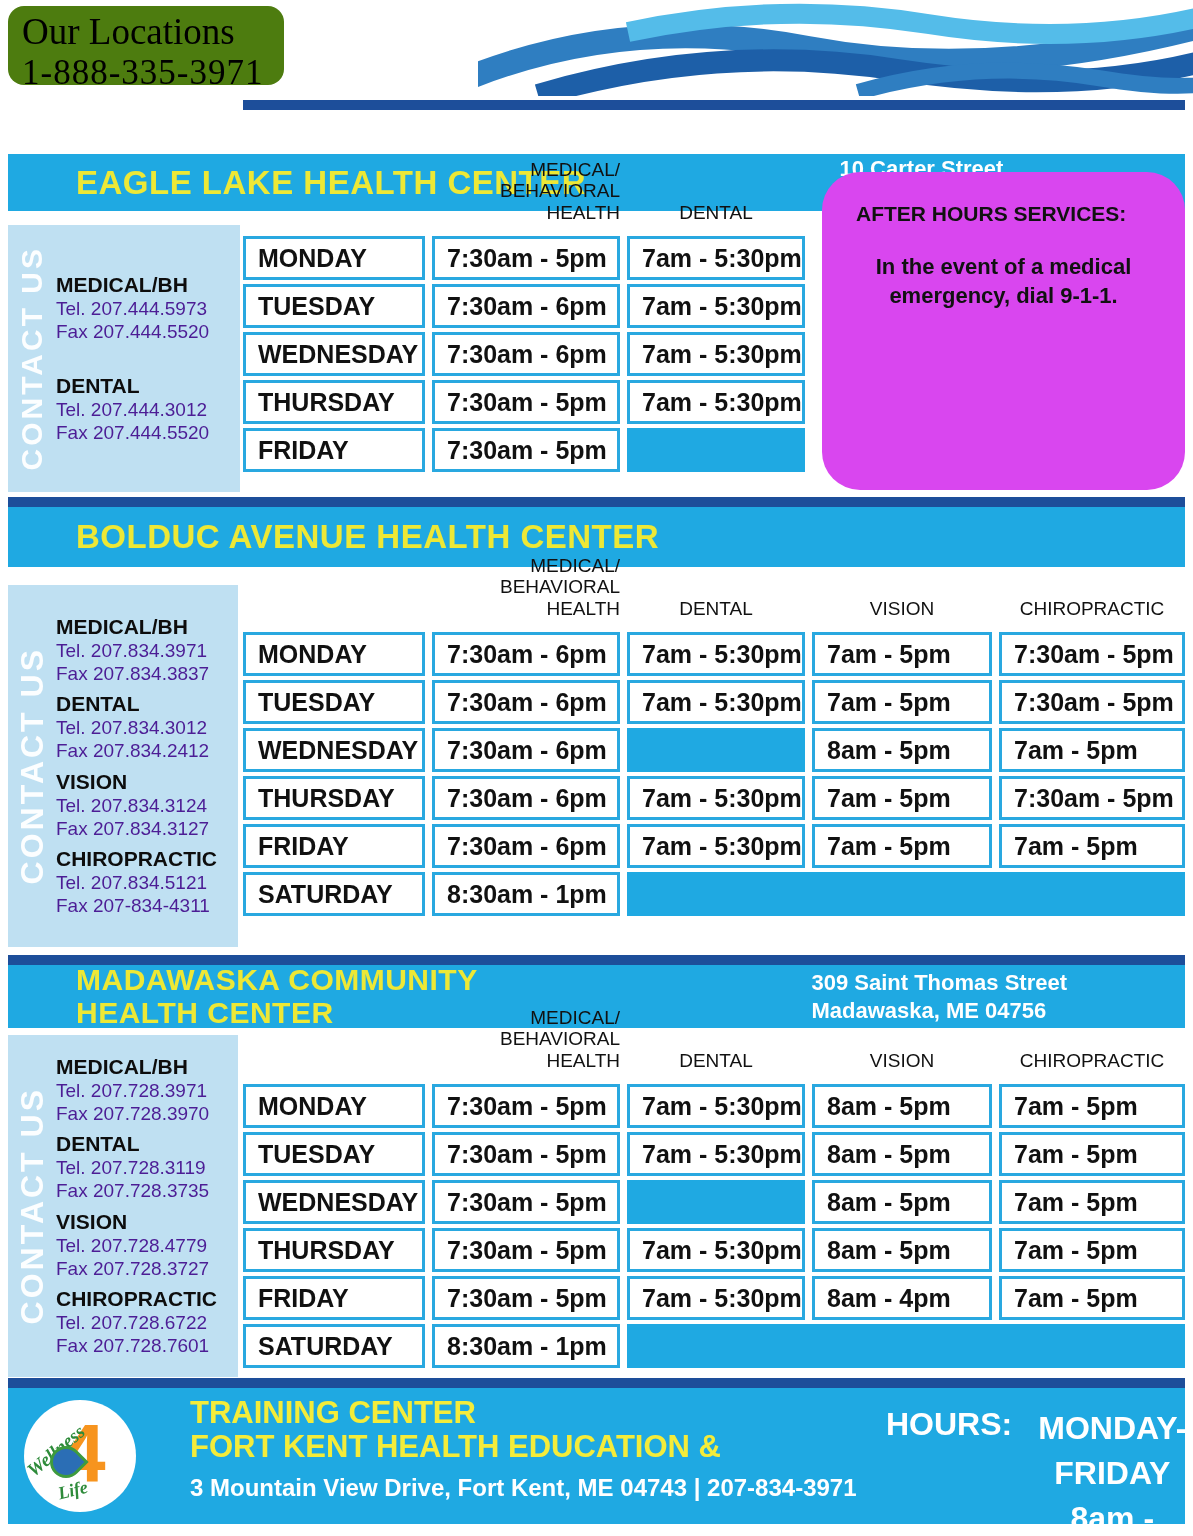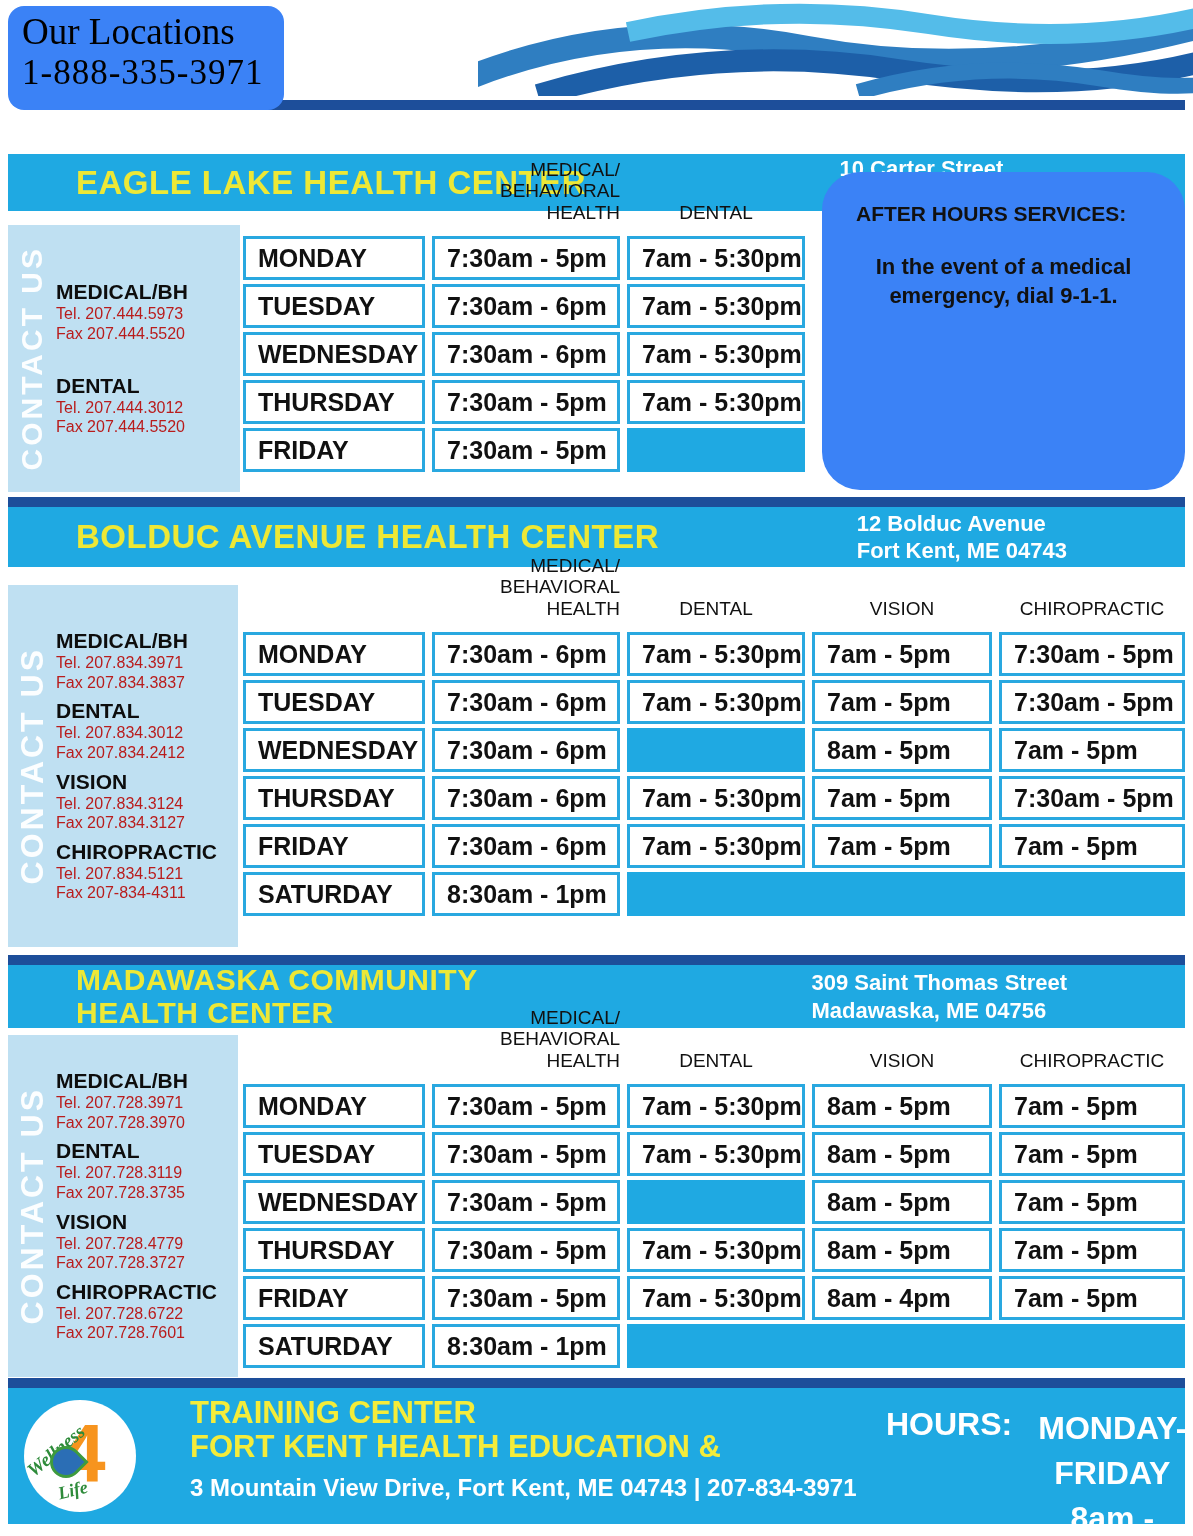--- a/index.html
+++ b/index.html
@@ -1,20 +1,20 @@
 <!DOCTYPE html>
 <html><head>
 <meta charset="utf-8">
 <style>
   html,body{margin:0;padding:0;background:#fff;}
   .page{position:relative;width:1193px;height:1536px;background:#fff;overflow:hidden;
         font-family:"Liberation Sans",sans-serif;color:#111;}
 
   
-  .tollfree{position:absolute;left:8px;top:6px;width:276px;height:104px;background:#3b82f6;
+  .tollfree{position:absolute;left:8px;top:6px;width:276px;height:79px;background:#4d7c0f;
             border-radius:16px;box-sizing:border-box;padding:5px 14px;
             font-family:"Liberation Serif",serif;color:#000;z-index:5;}
   .tf1{font-size:37px;line-height:1.15;}
   .tf2{font-size:35px;letter-spacing:1px;line-height:1.1;}
   .waves{position:absolute;right:0;top:0;width:715px;height:96px;}
 
   
   .stripe{position:absolute;height:10px;background:#1D4E9A;}
   .stripe1{left:243px;top:100px;width:942px;}
   .stripe2{left:8px;top:497px;width:1177px;}
@@ -52,24 +52,24 @@
   .side3{left:8px;top:1035px;width:230px;height:342px;}
   .vertwrap{flex:0 0 48px;display:flex;align-items:center;justify-content:center;}
   .vertical{writing-mode:vertical-rl;transform:rotate(180deg);color:rgba(255,255,255,.95);
             font-weight:800;letter-spacing:3px;}
   .side1 .vertical{font-size:30px;}
   .side2 .vertical,.side3 .vertical{font-size:32px;}
   .depts{flex:1;display:flex;flex-direction:column;justify-content:center;padding:4px 2px 4px 0;}
   .side1 .depts{gap:30px;}
   .side2 .depts,.side3 .depts{gap:7px;}
   .dname{font-weight:800;font-size:21px;color:#0d0d0d;line-height:1.15;}
-  .dline{font-size:16px;color:#b91c1c;line-height:1.22;}
-
-  
-  .afterhours{position:absolute;left:822px;top:172px;width:363px;height:318px;background:#3b82f6;
+  .dline{font-size:19px;color:#4c1d95;line-height:1.22;}
+
+  
+  .afterhours{position:absolute;left:822px;top:172px;width:363px;height:318px;background:#d946ef;
               border-radius:38px;box-sizing:border-box;padding:28px 18px;}
   .ah-head{font-weight:800;font-size:21px;margin:2px 0 0 16px;}
   .ah-p{font-weight:800;font-size:22px;text-align:center;white-space:pre-line;
         margin:26px 0 0;line-height:1.32;}
   .ah-p2{margin-top:14px;}
 
   
   .footer{position:absolute;left:8px;top:1388px;width:1177px;height:136px;background:#1FA9E2;}
   .logo{position:absolute;left:16px;top:12px;width:112px;height:112px;background:#fff;
         border-radius:50%;overflow:hidden;}
@@ -162,24 +162,20 @@
 
   <div class="afterhours">
     <div class="ah-head">AFTER HOURS SERVICES:</div>
     <div class="ah-p">In the event of a medical
 emergency, dial 9-1-1.</div>
   </div>
 
   <div class="stripe stripe2"></div>
   <div class="bar bar2">
     <div class="bartitle">BOLDUC AVENUE HEALTH CENTER</div>
-    <div class="baraddr">
-      <div>12 Bolduc Avenue</div>
-      <div>Fort Kent, ME 04743</div>
-    </div>
   </div>
 
   <div class="sidebar side2">
     <div class="vertwrap">
       <span class="vertical">CONTACT US</span>
     </div>
     <div class="depts">
       <div class="dept">
         <div class="dname">MEDICAL/BH</div>
         <div class="dline">Tel. 207.834.3971</div>

